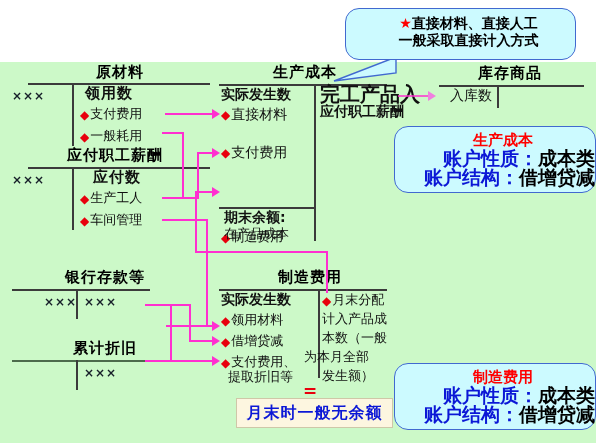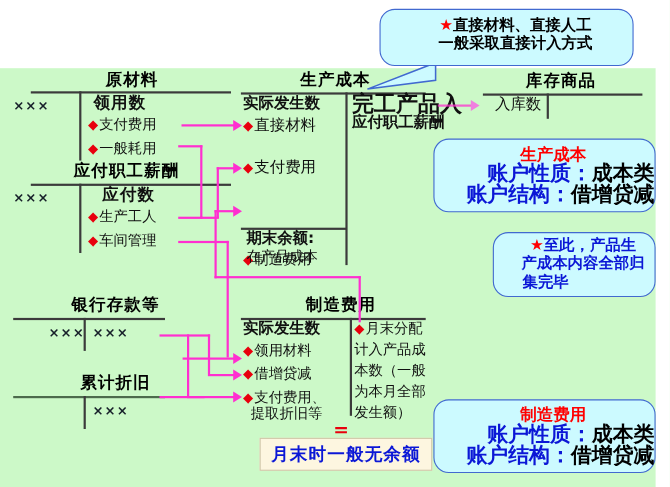--- a/index.html
+++ b/index.html
@@ -178,21 +178,21 @@
   <div class="abs cell" style="left:221px;top:354px;font-size:13px;">
     <span class="dia">◆</span><span>支付费用、</span>
   </div>
   <div class="abs cell" style="left:228px;top:369px;font-size:13px;">提取折旧等</div>
 
   <div class="abs cell" style="left:322px;top:292px;font-size:13px;">
     <span class="dia">◆</span><span>月末分配</span>
   </div>
   <div class="abs cell" style="left:322px;top:311px;font-size:13px;">计入产品成</div>
   <div class="abs cell" style="left:322px;top:330px;font-size:13px;">本数（一般</div>
-  <div class="abs cell" style="left:322px;top:349px;font-size:13px;">为本月全部</div>
+  <div class="abs cell" style="left:304px;top:349px;font-size:13px;">为本月全部</div>
   <div class="abs cell" style="left:322px;top:368px;font-size:13px;">发生额）</div>
 
   <div class="mg mgh" style="left:165px;top:113px;width:50px;"></div>
   <div class="arw" style="left:212px;top:109px;"></div>
 
   <div class="mg mgh" style="left:162px;top:132px;width:22px;"></div>
   <div class="mg mgv" style="left:182px;top:132px;height:66px;"></div>
   <div class="mg mgh" style="left:162px;top:197px;width:22px;"></div>
   <div class="mg mgv" style="left:197px;top:152px;height:46px;"></div>
   <div class="mg mgh" style="left:182px;top:197px;width:17px;"></div>
@@ -236,27 +236,20 @@
   <div class="bubble" style="left:394px;top:126px;width:202px;height:67px;padding-top:4px;">
     <div class="red-title">生产成本</div>
     <div class="kv" style="padding-left:12px;">
       <span class="k">账户性质：</span><span class="v">成本类</span>
     </div>
     <div class="kv" style="padding-left:12px;">
       <span class="k">账户结构：</span><span class="v">借增贷减</span>
     </div>
   </div>
 
-  <div class="bubble" style="left:448px;top:211px;width:148px;height:59px;padding-top:3px;">
-    <div class="ln blue">
-      <span class="star">★</span><span>至此，产品生</span>
-    </div>
-    <div class="ln blue">产成本内容全部归</div>
-    <div class="ln blue" style="text-align:left;padding-left:10px;">集完毕</div>
-  </div>
 
   <div class="bubble" style="left:394px;top:363px;width:202px;height:67px;padding-top:4px;">
     <div class="red-title">制造费用</div>
     <div class="kv" style="padding-left:12px;">
       <span class="k">账户性质：</span><span class="v">成本类</span>
     </div>
     <div class="kv" style="padding-left:12px;">
       <span class="k">账户结构：</span><span class="v">借增贷减</span>
     </div>
   </div>

